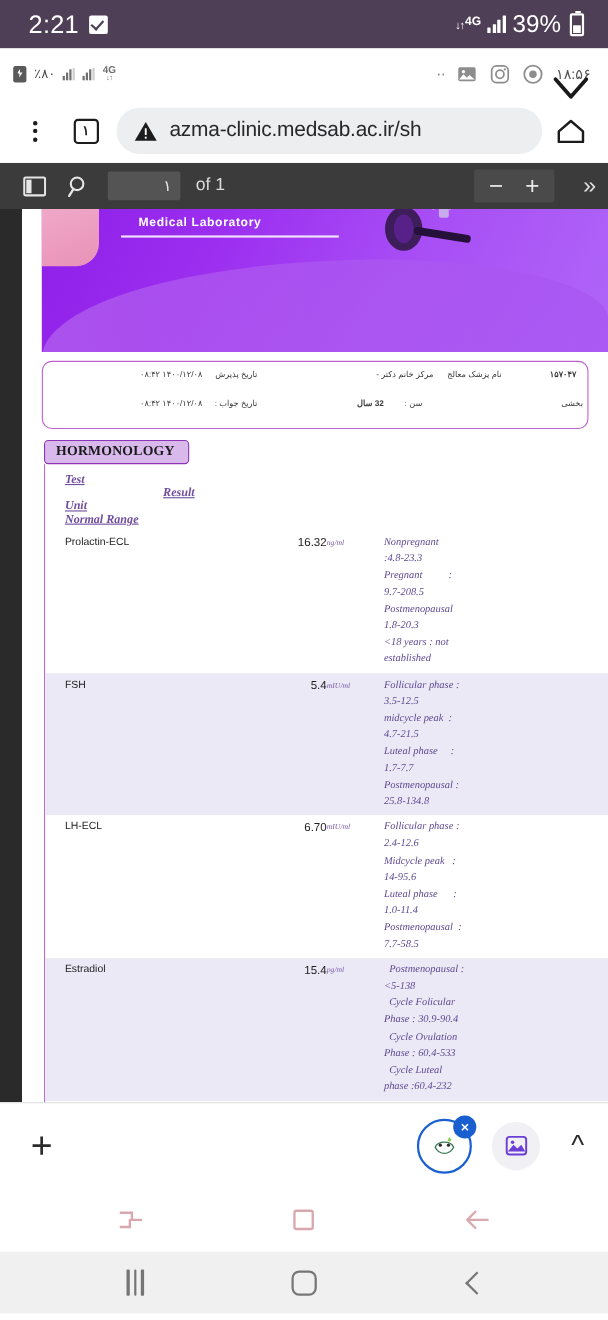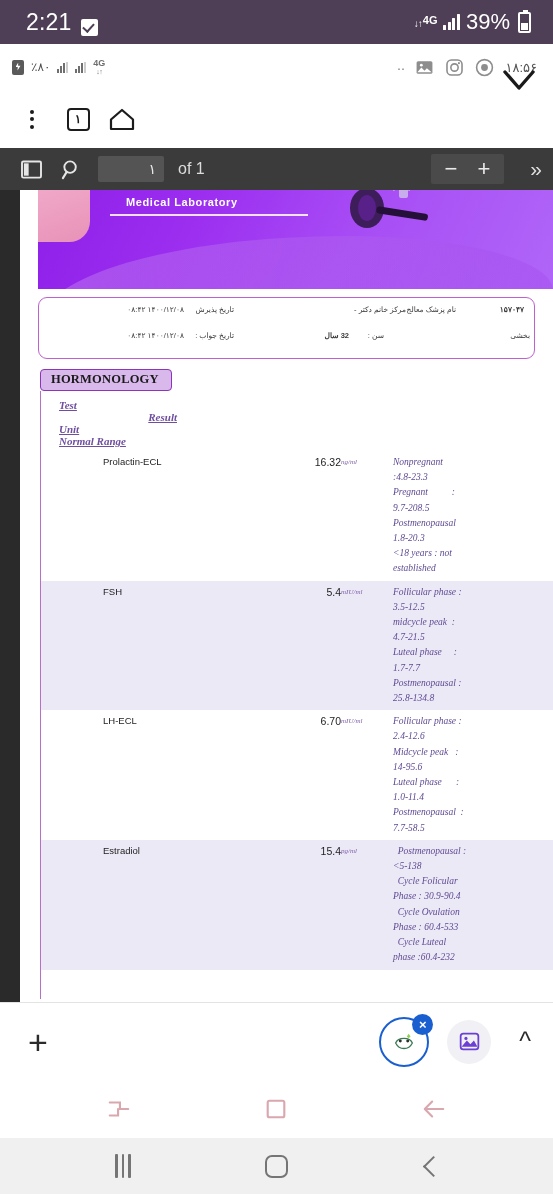--- a/index.html
+++ b/index.html
@@ -24,21 +24,21 @@
     height: 44px;
     background: #4e3f56;
     display: flex;
     align-items: center;
     justify-content: space-between;
     padding: 0 22px 0 26px;
     color: #ffffff;
   }
   .status-left {
     display: flex;
-    align-items: flex-end;
+    align-items: center;
     gap: 9px;
   }
   .status-time {
     font-size: 23px;
     font-weight: 400;
     letter-spacing: 0.2px;
   }
   .chk-box {
     width: 17px;
     height: 17px;
@@ -259,21 +259,21 @@
   .pdf-page {
     position: relative;
     height: 100%;
     background: #ffffff;
     overflow: hidden;
   }
   
   .letterhead {
     position: relative;
     margin-left: 18px;
-    height: 99px;
+    height: 130px;
     background: linear-gradient(115deg, #8e1fe8 0%, #9c2ef0 30%, #a74cf5 60%, #b066f8 100%);
     overflow: hidden;
   }
   .lh-pink {
     position: absolute;
     left: 0; top: 0;
     width: 52px; height: 52px;
     background: linear-gradient(160deg,#f0a8c8,#e892b8);
     border-radius: 0 0 40% 0;
   }
@@ -367,21 +367,20 @@
   .res-row {
     display: flex;
     padding: 4px 0 4px 18px;
     position: relative;
   }
   .res-row.shaded { background: #ece9f6; }
   .res-row .c-test {
     font-size: 9.5px;
     color: #1d1d1d;
     padding-top: 1px;
-    margin-left: 44px;
   }
   .res-row .c-result {
     font-size: 10.5px;
     color: #1d1d1d;
     padding-top: 1px;
   }
   .res-row .c-unit {
     font-size: 7px;
     color: #7c5ea8;
     font-family: "Liberation Serif", serif;
@@ -551,20 +550,28 @@
     <div class="bb-btn">
       <span class="kebab">
           <i></i>
           <i></i>
           <i></i>
         </span>
     </div>
     <div class="bb-btn">
       <span class="tabcount">۱</span>
     </div>
+    <div class="omnibox">
+      <svg class="warn-tri" viewBox="0 0 22 20" width="21" height="19">
+        <path d="M11 1 L21.5 19 L0.5 19 Z" fill="#1c1c1c"></path>
+        <rect x="10.1" y="7" width="1.8" height="6.4" fill="#ffffff"></rect>
+        <rect x="10.1" y="15" width="1.8" height="1.9" fill="#ffffff"></rect>
+      </svg>
+      <span class="url-text" title="Search or type web address">azma-clinic.medsab.ac.ir/sh</span>
+    </div>
     <div class="home-btn">
       <svg viewBox="0 0 26 24" width="26" height="24">
         <path d="M13 3 L24 12.5 L24 22 L2 22 L2 12.5 Z" fill="none" stroke="#1c1c1c" stroke-width="2.2" stroke-linejoin="round"></path>
       </svg>
     </div>
   </div>
 
   <div class="pdf-wrap">
 
     <div class="pdf-toolbar">
@@ -605,21 +612,21 @@
             <path d="M52 6 q8 -6 17 0" stroke="#e3dcf2" stroke-width="2.4" fill="none" opacity=".75"></path>
           </svg>
           <span class="lh-wave"></span>
         </div>
 
         
         <div class="patient-box">
           <div class="pt-row r1">
             <span class="pt-cell pt-bold" style="right:10px;">۱۵۷۰۴۷</span>
             <span class="pt-cell" style="right:78px;">نام پزشک معالج</span>
-            <span class="pt-cell" style="right:128px;">مرکز خانم دکتر -</span>
+            <span class="pt-cell" style="right:140px;">مرکز خانم دکتر -</span>
             <span class="pt-cell" style="right:300px;">تاریخ پذیرش</span>
             <span class="pt-cell" style="right:350px;">۱۴۰۰/۱۲/۰۸ ۰۸:۴۲</span>
           </div>
           <div class="pt-row r2">
             <span class="pt-cell" style="right:4px;">بخشی</span>
             <span class="pt-cell" style="right:150px;">سن :</span>
             <span class="pt-cell pt-bold" style="right:185px;">32 سال</span>
             <span class="pt-cell" style="right:300px;text-align:right;">تاریخ جواب :</span>
             <span class="pt-cell" style="right:350px;">۱۴۰۰/۱۲/۰۸ ۰۸:۴۲</span>
           </div>

